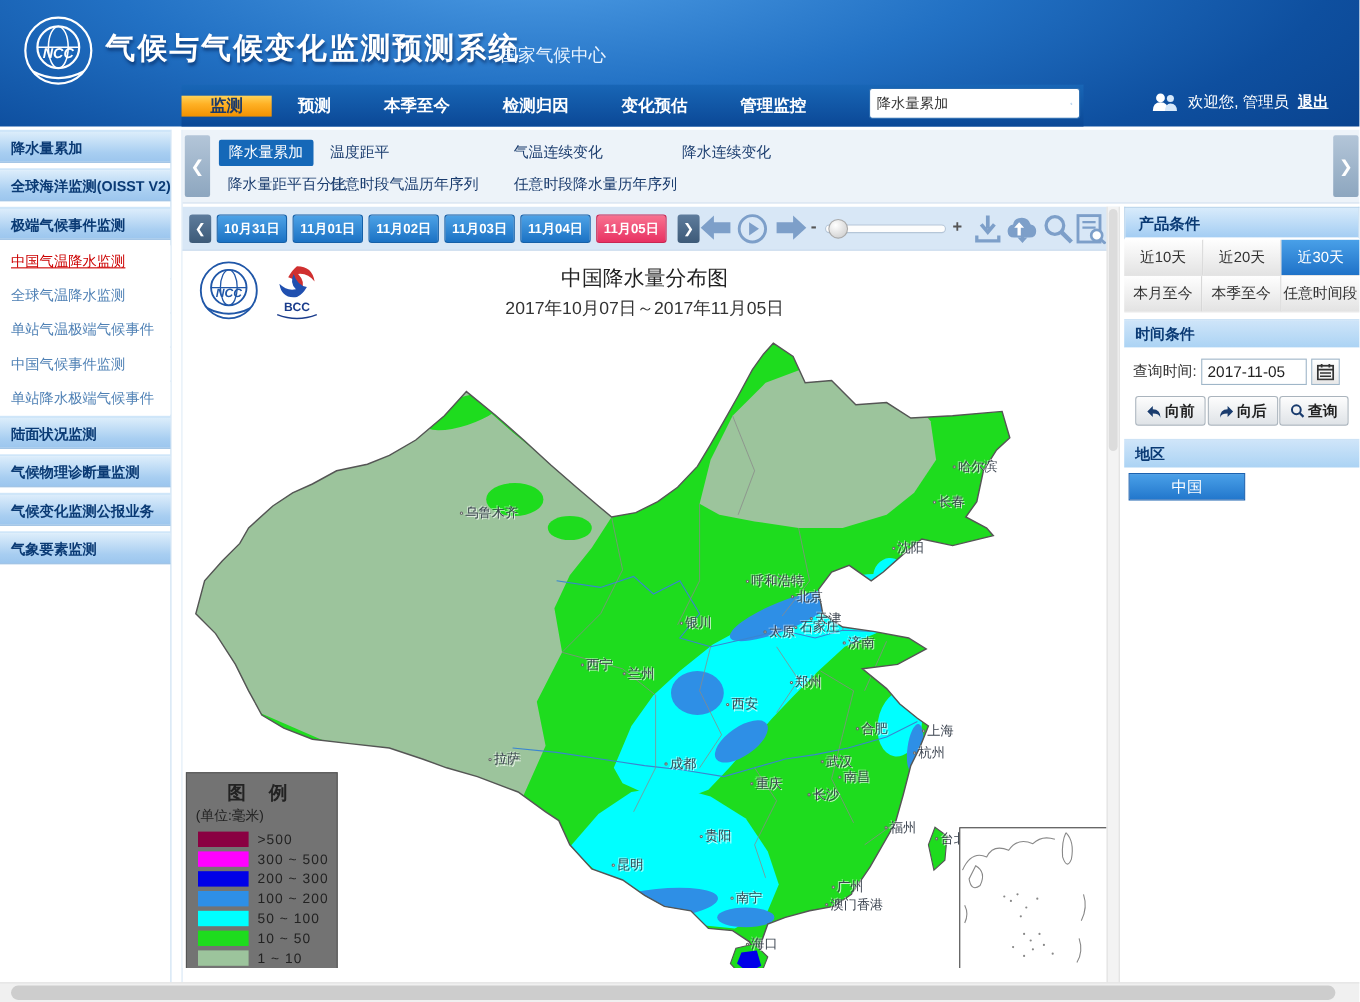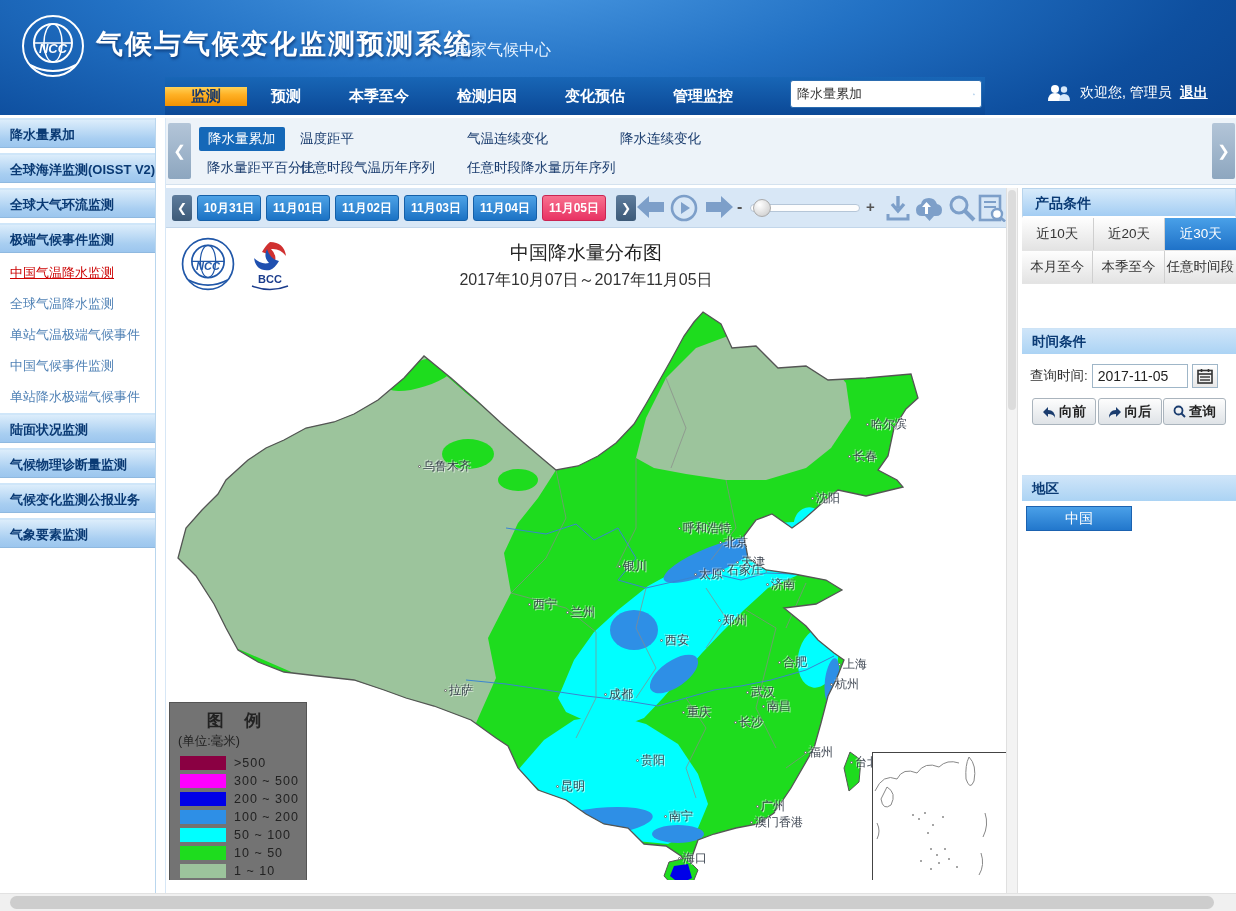--- a/index.html
+++ b/index.html
@@ -82,21 +82,21 @@
   .lg-lb { font-size:12.5px; color:#222; letter-spacing:1px; }
   .inset { position:absolute; left:706px; top:524px; width:136px; height:156px; background:#fff; border:1px solid #444; }
   .vscroll { position:absolute; left:1006px; top:188px; width:12px; height:705px; background:#f3f3f3; border-left:1px solid #e0e0e0; border-right:1px solid #e0e0e0; }
   .vscroll .vthumb { position:absolute; left:1px; top:2px; width:8px; height:220px; background:#dcdcdc; border-radius:4px; }
 
   
   .rpanel { position:absolute; left:1022px; top:188px; width:214px; height:705px; background:#fff; }
   .rp-header { height:30px; line-height:29px; padding-left:12px; background:linear-gradient(#d8ebfb,#a3cdf3);
     border:1px solid #b8d4ec; border-bottom:2px solid #fff; color:#0a3a74; font-size:14px; font-weight:bold; }
   .rp-subheader { height:26px; line-height:25px; padding-left:10px; background:linear-gradient(#cfe5f9,#abd3f4);
-    color:#0a3a74; font-size:13.5px; font-weight:bold; border-top:1px solid #cde3f6;margin-top:38px; }
+    color:#0a3a74; font-size:13.5px; font-weight:bold; border-top:1px solid #cde3f6; }
   .range-row { display:flex; height:33px; border-bottom:1px solid #e4e4e4; }
   .range-btn { flex:1; border:none; border-right:1px solid #cfcfcf; background:linear-gradient(#fefefe,#e3e3e3);
     font-size:13.5px; color:#333; cursor:pointer; font-family:inherit; white-space:nowrap; padding:0 2px; }
   .range-btn:last-child { border-right:none; }
   .range-btn.active { background:linear-gradient(#49a0e8,#1f72c8); color:#fff; }
   .timecond { background:#fff; padding:10px 8px 12px 8px; }
   .query-row { display:flex; align-items:center; gap:4px; }
   .query-label { font-size:13.5px; color:#333; white-space:nowrap; }
   .query-input { width:96px; height:24px; border:1px solid #9fb6c8; font-size:14px; color:#222; padding:0 5px; font-family:inherit; }
   .cal-btn { width:26px; height:24px; border:1px solid #9fb6c8; background:linear-gradient(#fff,#e8e8e8); cursor:pointer; display:flex; align-items:center; justify-content:center; }
@@ -157,21 +157,20 @@
         <path d="M13,17 Q13.5,10 18,10 Q24,10 24,17 Z" fill="#d6e8fa"></path>
       </svg>
       <span>欢迎您, 管理员</span>
       <span class="logout">退出</span>
     </div>
   </div>
 
   <div class="sidebar">
       <div class="side-h">降水量累加</div>
       <div class="side-h">全球海洋监测(OISST V2)</div>
-      <div class="side-h">全球大气环流监测</div>
       <div class="side-h">极端气候事件监测</div>
       <div class="side-l active">中国气温降水监测</div>
       <div class="side-l">全球气温降水监测</div>
       <div class="side-l">单站气温极端气候事件</div>
       <div class="side-l">中国气候事件监测</div>
       <div class="side-l">单站降水极端气候事件</div>
       <div class="side-h">陆面状况监测</div>
       <div class="side-h">气候物理诊断量监测</div>
       <div class="side-h">气候变化监测公报业务</div>
       <div class="side-h">气象要素监测</div>

